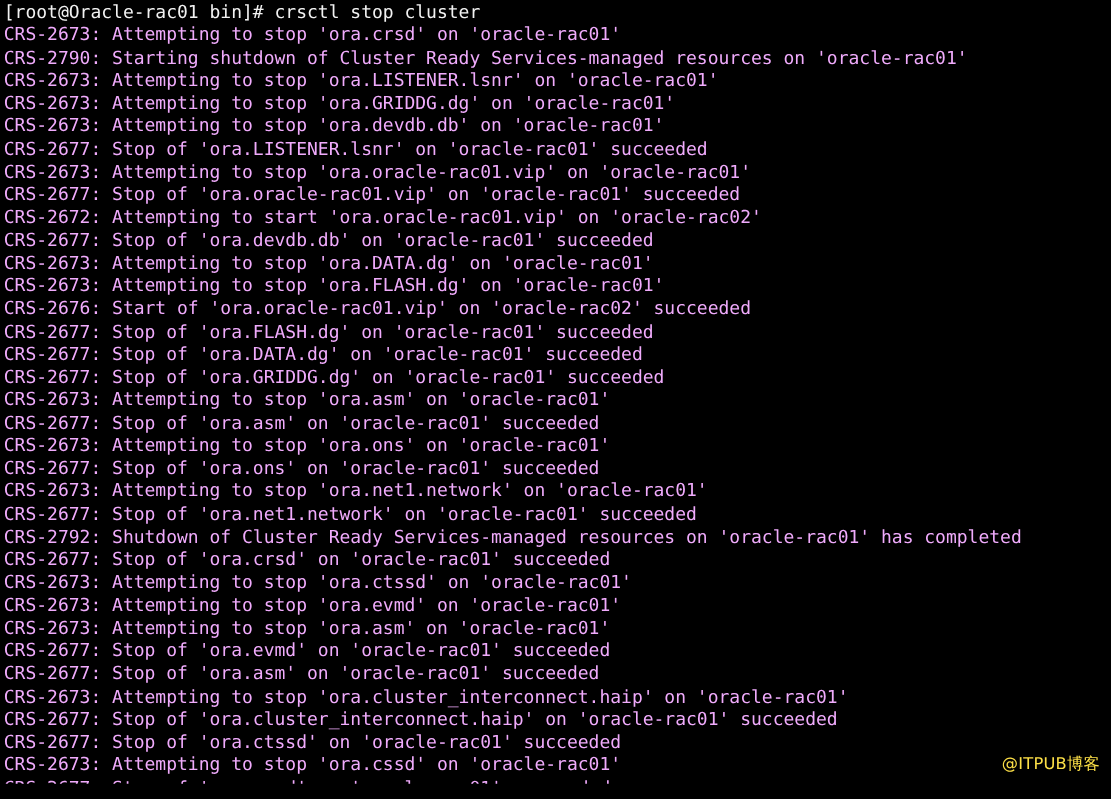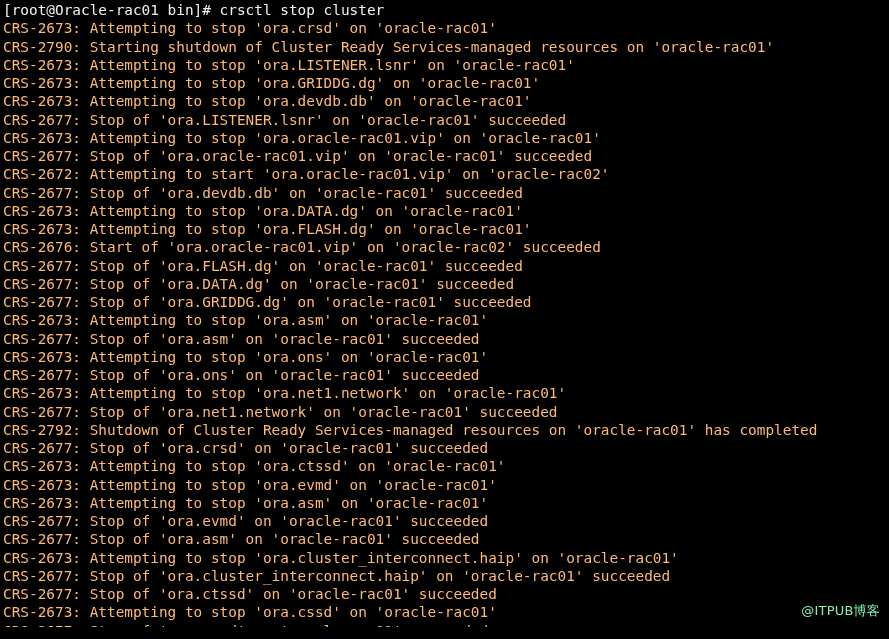--- a/index.html
+++ b/index.html
@@ -33,21 +33,21 @@
     line-height: 18.25px;
     letter-spacing: 0px;
     white-space: pre;
     color: #e8e8e8;
   }
   .line {
     white-space: pre;
     height: 18.25px;
     font-size: 14.4px;
     line-height: 18.25px;
-    color: #fdba74;
+    color: #f0abfc;
     font-family: "DejaVu Sans Mono", "Liberation Mono", monospace;
   }
   .line.prompt-line {
     color: #f2f2f2;
   }
   #cursor {
     position: absolute;
     left: 205px;
     top: 632px;
     width: 9px;
@@ -64,14 +64,14 @@
     letter-spacing: 0.2px;
     user-select: none;
   }
 </style>
 </head>
 <body>
 
 <div id="terminal" style="background: rgb(0, 0, 0);">
   <div id="screen" style="color: rgb(232, 232, 232);"><div class="line prompt-line">[root@Oracle-rac01 bin]# crsctl stop cluster</div><div class="line">CRS-2673: Attempting to stop 'ora.crsd' on 'oracle-rac01'</div><div class="line">CRS-2790: Starting shutdown of Cluster Ready Services-managed resources on 'oracle-rac01'</div><div class="line">CRS-2673: Attempting to stop 'ora.LISTENER.lsnr' on 'oracle-rac01'</div><div class="line">CRS-2673: Attempting to stop 'ora.GRIDDG.dg' on 'oracle-rac01'</div><div class="line">CRS-2673: Attempting to stop 'ora.devdb.db' on 'oracle-rac01'</div><div class="line">CRS-2677: Stop of 'ora.LISTENER.lsnr' on 'oracle-rac01' succeeded</div><div class="line">CRS-2673: Attempting to stop 'ora.oracle-rac01.vip' on 'oracle-rac01'</div><div class="line">CRS-2677: Stop of 'ora.oracle-rac01.vip' on 'oracle-rac01' succeeded</div><div class="line">CRS-2672: Attempting to start 'ora.oracle-rac01.vip' on 'oracle-rac02'</div><div class="line">CRS-2677: Stop of 'ora.devdb.db' on 'oracle-rac01' succeeded</div><div class="line">CRS-2673: Attempting to stop 'ora.DATA.dg' on 'oracle-rac01'</div><div class="line">CRS-2673: Attempting to stop 'ora.FLASH.dg' on 'oracle-rac01'</div><div class="line">CRS-2676: Start of 'ora.oracle-rac01.vip' on 'oracle-rac02' succeeded</div><div class="line">CRS-2677: Stop of 'ora.FLASH.dg' on 'oracle-rac01' succeeded</div><div class="line">CRS-2677: Stop of 'ora.DATA.dg' on 'oracle-rac01' succeeded</div><div class="line">CRS-2677: Stop of 'ora.GRIDDG.dg' on 'oracle-rac01' succeeded</div><div class="line">CRS-2673: Attempting to stop 'ora.asm' on 'oracle-rac01'</div><div class="line">CRS-2677: Stop of 'ora.asm' on 'oracle-rac01' succeeded</div><div class="line">CRS-2673: Attempting to stop 'ora.ons' on 'oracle-rac01'</div><div class="line">CRS-2677: Stop of 'ora.ons' on 'oracle-rac01' succeeded</div><div class="line">CRS-2673: Attempting to stop 'ora.net1.network' on 'oracle-rac01'</div><div class="line">CRS-2677: Stop of 'ora.net1.network' on 'oracle-rac01' succeeded</div><div class="line">CRS-2792: Shutdown of Cluster Ready Services-managed resources on 'oracle-rac01' has completed</div><div class="line">CRS-2677: Stop of 'ora.crsd' on 'oracle-rac01' succeeded</div><div class="line">CRS-2673: Attempting to stop 'ora.ctssd' on 'oracle-rac01'</div><div class="line">CRS-2673: Attempting to stop 'ora.evmd' on 'oracle-rac01'</div><div class="line">CRS-2673: Attempting to stop 'ora.asm' on 'oracle-rac01'</div><div class="line">CRS-2677: Stop of 'ora.evmd' on 'oracle-rac01' succeeded</div><div class="line">CRS-2677: Stop of 'ora.asm' on 'oracle-rac01' succeeded</div><div class="line">CRS-2673: Attempting to stop 'ora.cluster_interconnect.haip' on 'oracle-rac01'</div><div class="line">CRS-2677: Stop of 'ora.cluster_interconnect.haip' on 'oracle-rac01' succeeded</div><div class="line">CRS-2677: Stop of 'ora.ctssd' on 'oracle-rac01' succeeded</div><div class="line">CRS-2673: Attempting to stop 'ora.cssd' on 'oracle-rac01'</div><div class="line">CRS-2677: Stop of 'ora.cssd' on 'oracle-rac01' succeeded</div></div>
   <div id="cursor" style="background: rgb(24, 209, 24);"></div>
-  <div id="watermark" style="color: #86efac;">@ITPUB博客</div>
+  <div id="watermark" style="color: #fde047;">@ITPUB博客</div>
 </div>
 
 </body></html>

